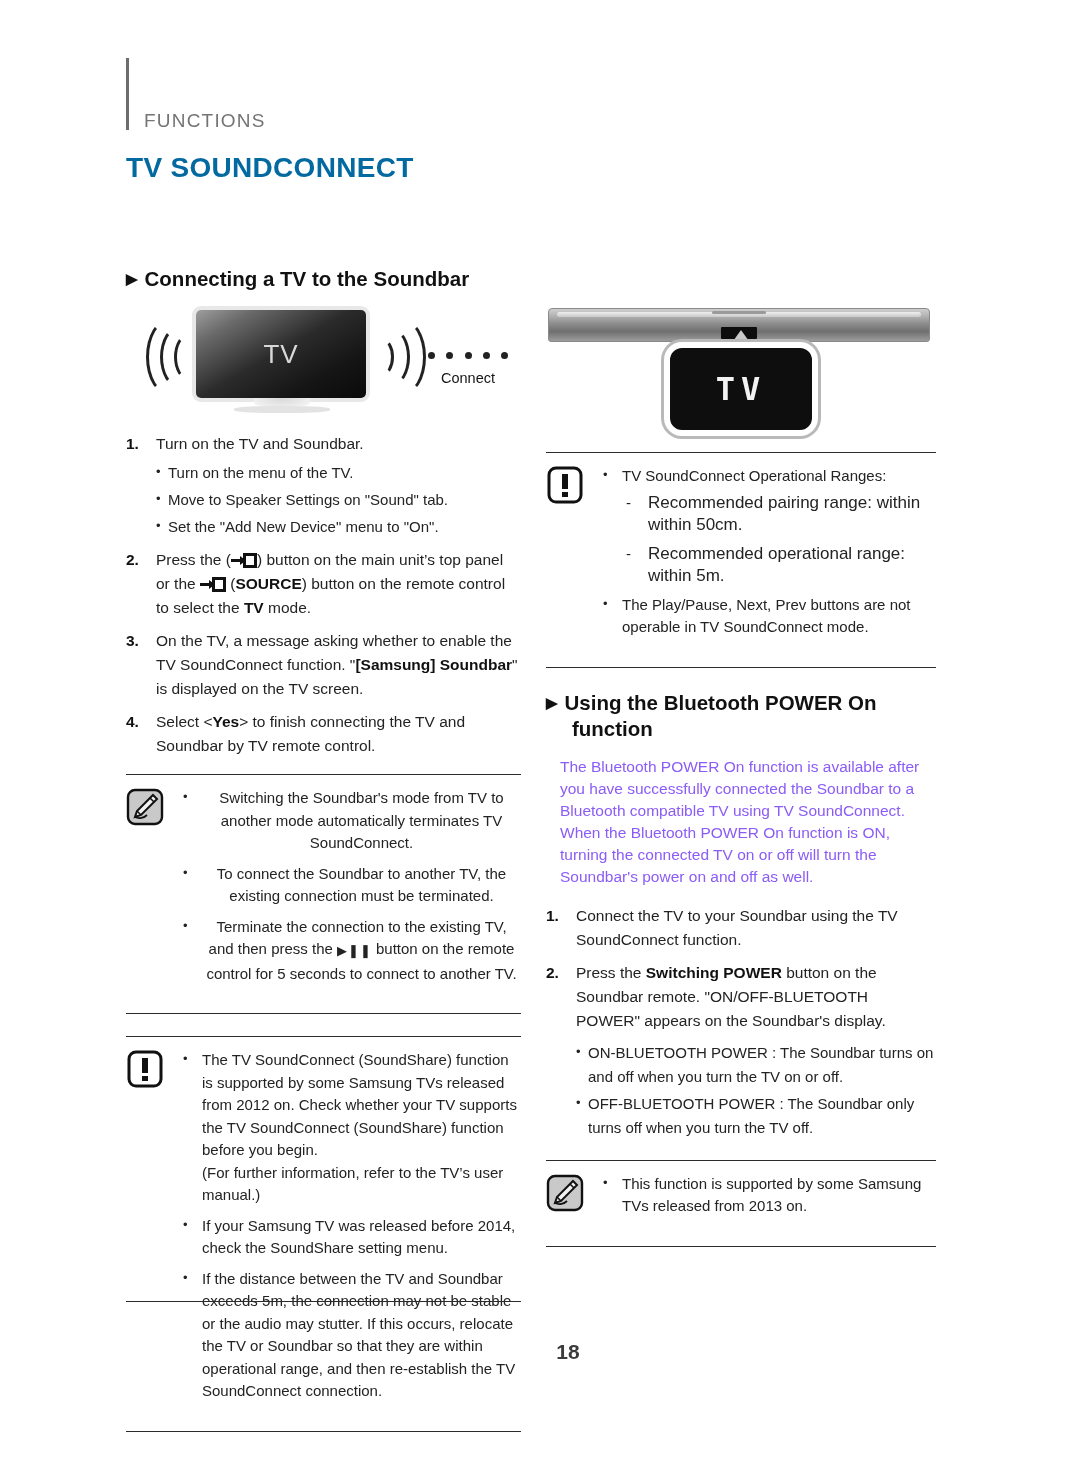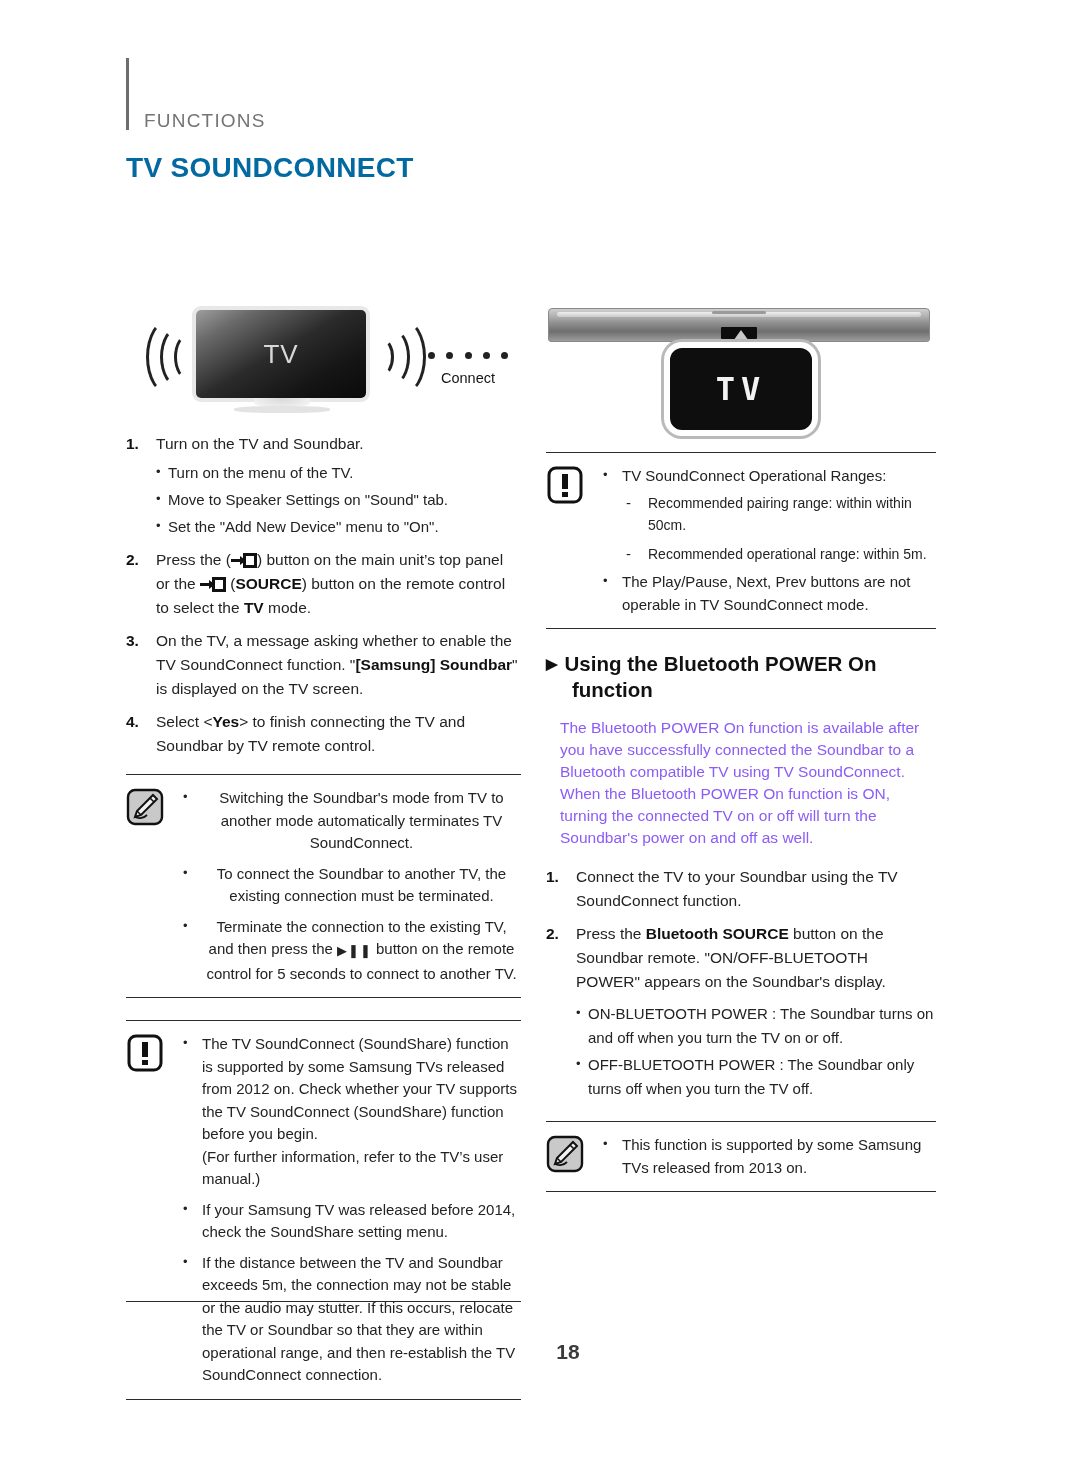--- a/index.html
+++ b/index.html
@@ -283,21 +283,21 @@
     font-size: 13px;
     color: #232323;
   }
   b, strong { font-weight: bold; color: #111; }
 
   
   .callout {
     position: relative;
     border-top: 1.4px solid #2b2b2b;
     border-bottom: 1.4px solid #2b2b2b;
-    padding: 12px 0 12px 0;
+    padding: 12px 0 28px 0;
     margin-top: 14px;
   }
   .callout-inner {
     display: flex;
     align-items: flex-start;
   }
   .callout-icon {
     flex: 0 0 auto;
     width: 38px;
     height: 38px;
@@ -319,21 +319,21 @@
     position: absolute;
     left: 7px;
     top: -1px;
     font-size: 13px;
     color: #232323;
   }
   .cb .plainline { display: block; }
   .cd {
     position: relative;
     padding-left: 52px;
-    font-size: 14px;
+    font-size: 17px;
     line-height: 22.5px;
     color: #232323;
     margin-bottom: 6px;
   }
   .cd::before {
     content: "-";
     position: absolute;
     left: 30px;
     top: 0;
     font-size: 15px;
@@ -403,20 +403,23 @@
 <div class="page">
 
   <div class="header">
     <div class="header-rule"></div>
     <div class="header-label">FUNCTIONS</div>
   </div>
 
   <div class="page-title">TV SOUNDCONNECT</div>
 
 
+  <div id="sec-connecting" class="sec-head">
+    <span class="tri">▶</span><span>Connecting a TV to the Soundbar</span>
+  </div>
 
   <div class="col-left">
 
     <div class="tv-illus">
       <span class="wave wl3"></span>
       <span class="wave wl2"></span>
       <span class="wave wl1"></span>
 
       <div class="tv-body">
         <div class="tv-screen-label">TV</div>
@@ -552,21 +555,21 @@
     <div class="para">The Bluetooth POWER On function is available after you have successfully connected the Soundbar to a Bluetooth compatible TV using TV SoundConnect. When the Bluetooth POWER On function is ON, turning the connected TV on or off will turn the Soundbar's power on and off as well.</div>
 
     <div>
       <div class="step">
         <span class="num">1.</span>
         <span>Connect the TV to your Soundbar using the TV SoundConnect function.</span>
       </div>
 
       <div class="step" style="margin-top:9px;">
         <span class="num">2.</span>
-        <span>Press the </span><b>Bluetooth SOURCE</b><span> button on the Soundbar remote. "ON/OFF-BLUETOOTH POWER" appears on the Soundbar's display.</span>
+        <span>Press the </span><b>Switching POWER</b><span> button on the Soundbar remote. "ON/OFF-BLUETOOTH POWER" appears on the Soundbar's display.</span>
       </div>
 
       <div class="sub" style="margin-top:8px;">ON-BLUETOOTH POWER : The Soundbar turns on and off when you turn the TV on or off.</div>
       <div class="sub">OFF-BLUETOOTH POWER : The Soundbar only turns off when you turn the TV off.</div>
     </div>
 
     <div class="callout" style="margin-top:20px;">
       <div class="callout-inner">
         <div class="callout-icon">
           <svg class="icon-note" viewBox="0 0 38 38">

